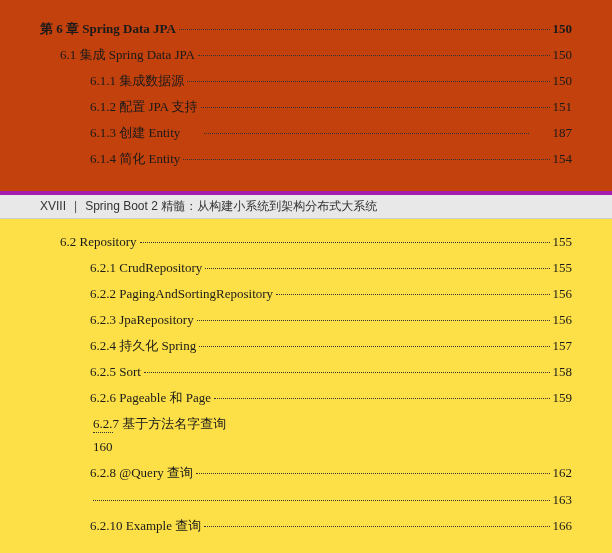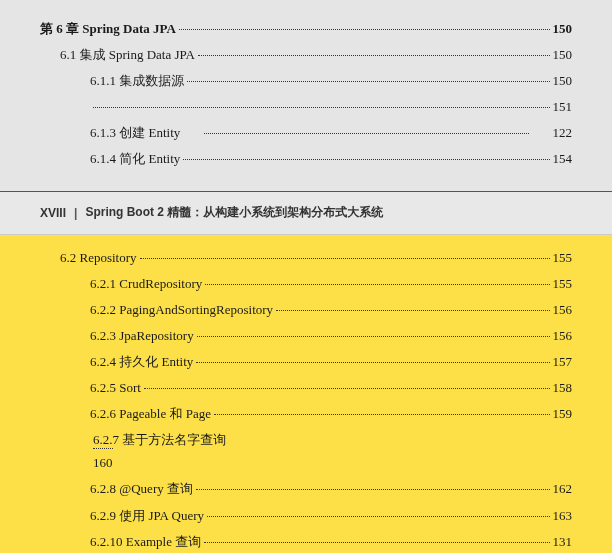--- a/index.html
+++ b/index.html
@@ -13,21 +13,21 @@
       height: 553px;
       background: #ffffff;
       font-family: "SimSun", "宋体", serif;
       font-size: 13px;
       color: #1a1a1a;
       overflow: hidden;
     }
 
     .top-section {
       padding: 18px 40px 16px 40px;
-      background: #e5e5e5;
+      background: #c2410c;
     }
 
     .toc-entry {
       display: flex;
       align-items: baseline;
       margin-bottom: 4px;
       line-height: 1.7;
     }
 
     .toc-label {
@@ -44,27 +44,26 @@
       min-width: 20px;
     }
 
     .toc-page {
       white-space: nowrap;
       flex-shrink: 0;
     }
 
     .divider-section {
       background: #e8e8e8;
-      height: 44px;
+      height: 28px;
       display: flex;
       align-items: center;
       padding: 0 40px;
-      border-top: 1px solid #a21caf;
+      border-top: 4px solid #a21caf;
       border-bottom: 1px solid #cccccc;
-      font-weight: bold;
     }
 
     .divider-text {
       font-size: 12px;
       color: #333;
       font-family: "Arial", sans-serif;
     }
 
     .divider-separator {
       margin: 0 8px;
@@ -90,27 +89,28 @@
       <span class="toc-label">6.1   集成 Spring Data JPA</span>
       <span class="toc-dots"></span>
       <span class="toc-page">150</span>
     </div>
     <div class="toc-entry" style="padding-left: 50px;">
       <span class="toc-label">6.1.1   集成数据源</span>
       <span class="toc-dots"></span>
       <span class="toc-page">150</span>
     </div>
     <div class="toc-entry" style="padding-left: 50px;">
+      <span class="toc-label">6.1.2   配置 JPA 支持</span>
       <span class="toc-dots"></span>
       <span class="toc-page">151</span>
     </div>
     <div class="toc-entry" style="padding-left: 50px; gap: 21px;">
       <span class="toc-label">6.1.3   创建 Entity</span>
       <span class="toc-dots"></span>
-      <span class="toc-page">122</span>
+      <span class="toc-page">187</span>
     </div>
     <div class="toc-entry" style="padding-left: 50px;">
       <span class="toc-label">6.1.4   简化 Entity</span>
       <span class="toc-dots"></span>
       <span class="toc-page">154</span>
     </div>
   </div>
 
 <div class="divider-section">
   <span class="divider-text">XVIII</span>
@@ -134,21 +134,21 @@
       <span class="toc-label">6.2.2   PagingAndSortingRepository</span>
       <span class="toc-dots"></span>
       <span class="toc-page">156</span>
     </div>
     <div class="toc-entry" style="padding-left: 50px;">
       <span class="toc-label">6.2.3   JpaRepository</span>
       <span class="toc-dots"></span>
       <span class="toc-page">156</span>
     </div>
     <div class="toc-entry" style="padding-left: 50px;">
-      <span class="toc-label">6.2.4   持久化 Entity</span>
+      <span class="toc-label">6.2.4   持久化 Spring</span>
       <span class="toc-dots"></span>
       <span class="toc-page">157</span>
     </div>
     <div class="toc-entry" style="padding-left: 50px;">
       <span class="toc-label">6.2.5   Sort</span>
       <span class="toc-dots"></span>
       <span class="toc-page">158</span>
     </div>
     <div class="toc-entry" style="padding-left: 50px;">
       <span class="toc-label">6.2.6   Pageable 和 Page</span>
@@ -159,22 +159,21 @@
       <span class="toc-label">6.2.7   基于方法名字查询</span>
       <span class="toc-dots"></span>
       <span class="toc-page">160</span>
     </div>
     <div class="toc-entry" style="padding-left: 50px;">
       <span class="toc-label">6.2.8   @Query 查询</span>
       <span class="toc-dots"></span>
       <span class="toc-page">162</span>
     </div>
     <div class="toc-entry" style="padding-left: 50px;">
-      <span class="toc-label">6.2.9   使用 JPA Query</span>
       <span class="toc-dots"></span>
       <span class="toc-page">163</span>
     </div>
     <div class="toc-entry" style="padding-left: 50px;">
       <span class="toc-label">6.2.10   Example 查询</span>
       <span class="toc-dots"></span>
-      <span class="toc-page">131</span>
+      <span class="toc-page">166</span>
     </div>
   </div>
 
 </body></html>

